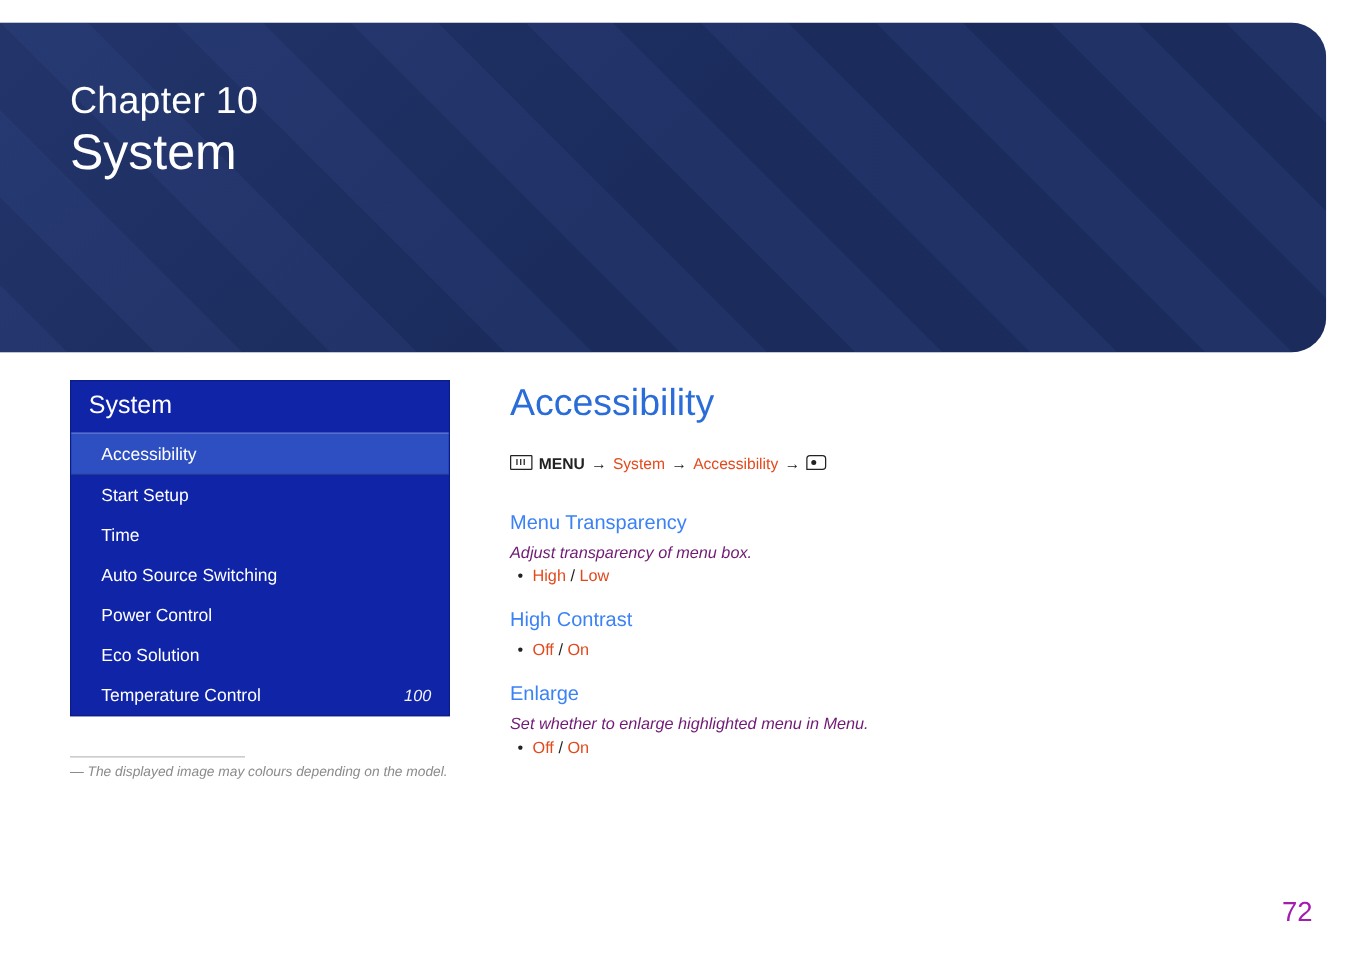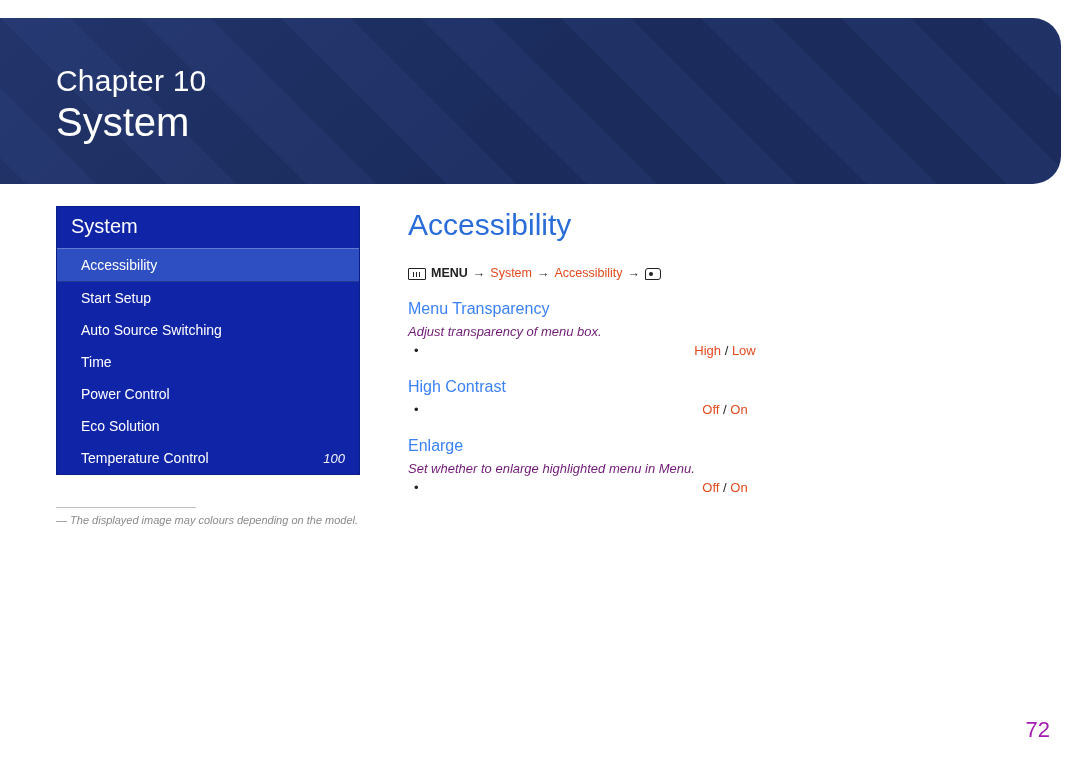--- a/index.html
+++ b/index.html
@@ -6,21 +6,21 @@
   body {
     font-family: Arial, Helvetica, sans-serif;
     width: 1080px;
     height: 763px;
     background: #ffffff;
     position: relative;
     overflow: hidden;
   }
   .header-band {
     width: 1061px;
-    height: 166px;
+    height: 264px;
     background: #1a2b5c;
     background-image:
       linear-gradient(135deg, rgba(60,80,150,0.25) 0%, rgba(20,35,80,0) 50%),
       linear-gradient(45deg, rgba(60,80,150,0.18) 25%, transparent 25%, transparent 50%, rgba(60,80,150,0.18) 50%, rgba(60,80,150,0.18) 75%, transparent 75%);
     background-size: 100% 100%, 140px 140px;
     border-top-right-radius: 28px;
     border-bottom-right-radius: 28px;
     margin-top: 18px;
     padding: 46px 0 0 56px;
   }
@@ -67,41 +67,41 @@
     color: #8a8a8a;
     font-style: italic;
   }
   .content { flex: 1; padding-top: 2px; }
   .content h1 {
     color: #2a6dd8;
     font-size: 30px;
     font-weight: 400;
     margin-bottom: 24px;
   }
-  .breadcrumb { font-size: 12.5px; margin-bottom: 20px; display:flex; align-items:flex-end; gap:5px; flex-wrap:wrap; }
+  .breadcrumb { font-size: 12.5px; margin-bottom: 32px; display:flex; align-items:flex-start; gap:5px; flex-wrap:wrap; }
   .breadcrumb .arrow { color:#222; }
   .breadcrumb .red { color:#e24a1d; }
   .breadcrumb .black { color:#222; font-weight:700; }
   .menu-icon {
     display:inline-flex; align-items:center; justify-content:center;
     width:18px; height:12px; border:1px solid #222; border-radius:1px;
     font-size:7px; letter-spacing:1px; line-height:1; color:#222; font-weight:700;
   }
   .enter-icon {
     display:inline-block; width:16px; height:12px;
     border:1px solid #222; border-radius:3px 3px 3px 0;
     position:relative;
   }
   .enter-icon::after{
     content:""; position:absolute; left:3px; top:3px; width:4px; height:4px;
     border-radius:50%; background:#222;
   }
   .content h2 { font-size: 16px; color:#3b82f6; font-weight:400; margin-top:6px; margin-bottom:6px; }
   .content p  { font-size: 13px; color:#701a75; margin-bottom:4px;font-style:italic; }
-  .bullet-line { font-size:13px; color:#222; margin: 4px 0 20px 0; padding-left:18px; position:relative;text-align:center; }
+  .bullet-line { font-size:13px; color:#222; margin: 4px 0 20px 0; padding-left:18px; position:relative; }
   .bullet-line::before { content:"•"; position:absolute; left:6px; top:0; color:#222; }
   .opt{ color:#e24a1d; }
   .opt-sep{ color:#222; }
   .page-number{
     position:absolute; right:30px; bottom:20px;
     font-size:22px; color:#a21caf;
   }
 </style>
 </head>
 <body>
@@ -116,24 +116,24 @@
     <div class="menu-panel">
       <div class="menu-header">System</div>
 
       <div class="menu-item selected">
         <span>Accessibility</span>
       </div>
       <div class="menu-item">
         <span>Start Setup</span>
       </div>
       <div class="menu-item">
-        <span>Auto Source Switching</span>
+        <span>Time</span>
       </div>
       <div class="menu-item">
-        <span>Time</span>
+        <span>Auto Source Switching</span>
       </div>
       <div class="menu-item">
         <span>Power Control</span>
       </div>
       <div class="menu-item">
         <span>Eco Solution</span>
       </div>
       <div class="menu-item">
         <span>Temperature Control</span>
         <span class="menu-value">100</span>

